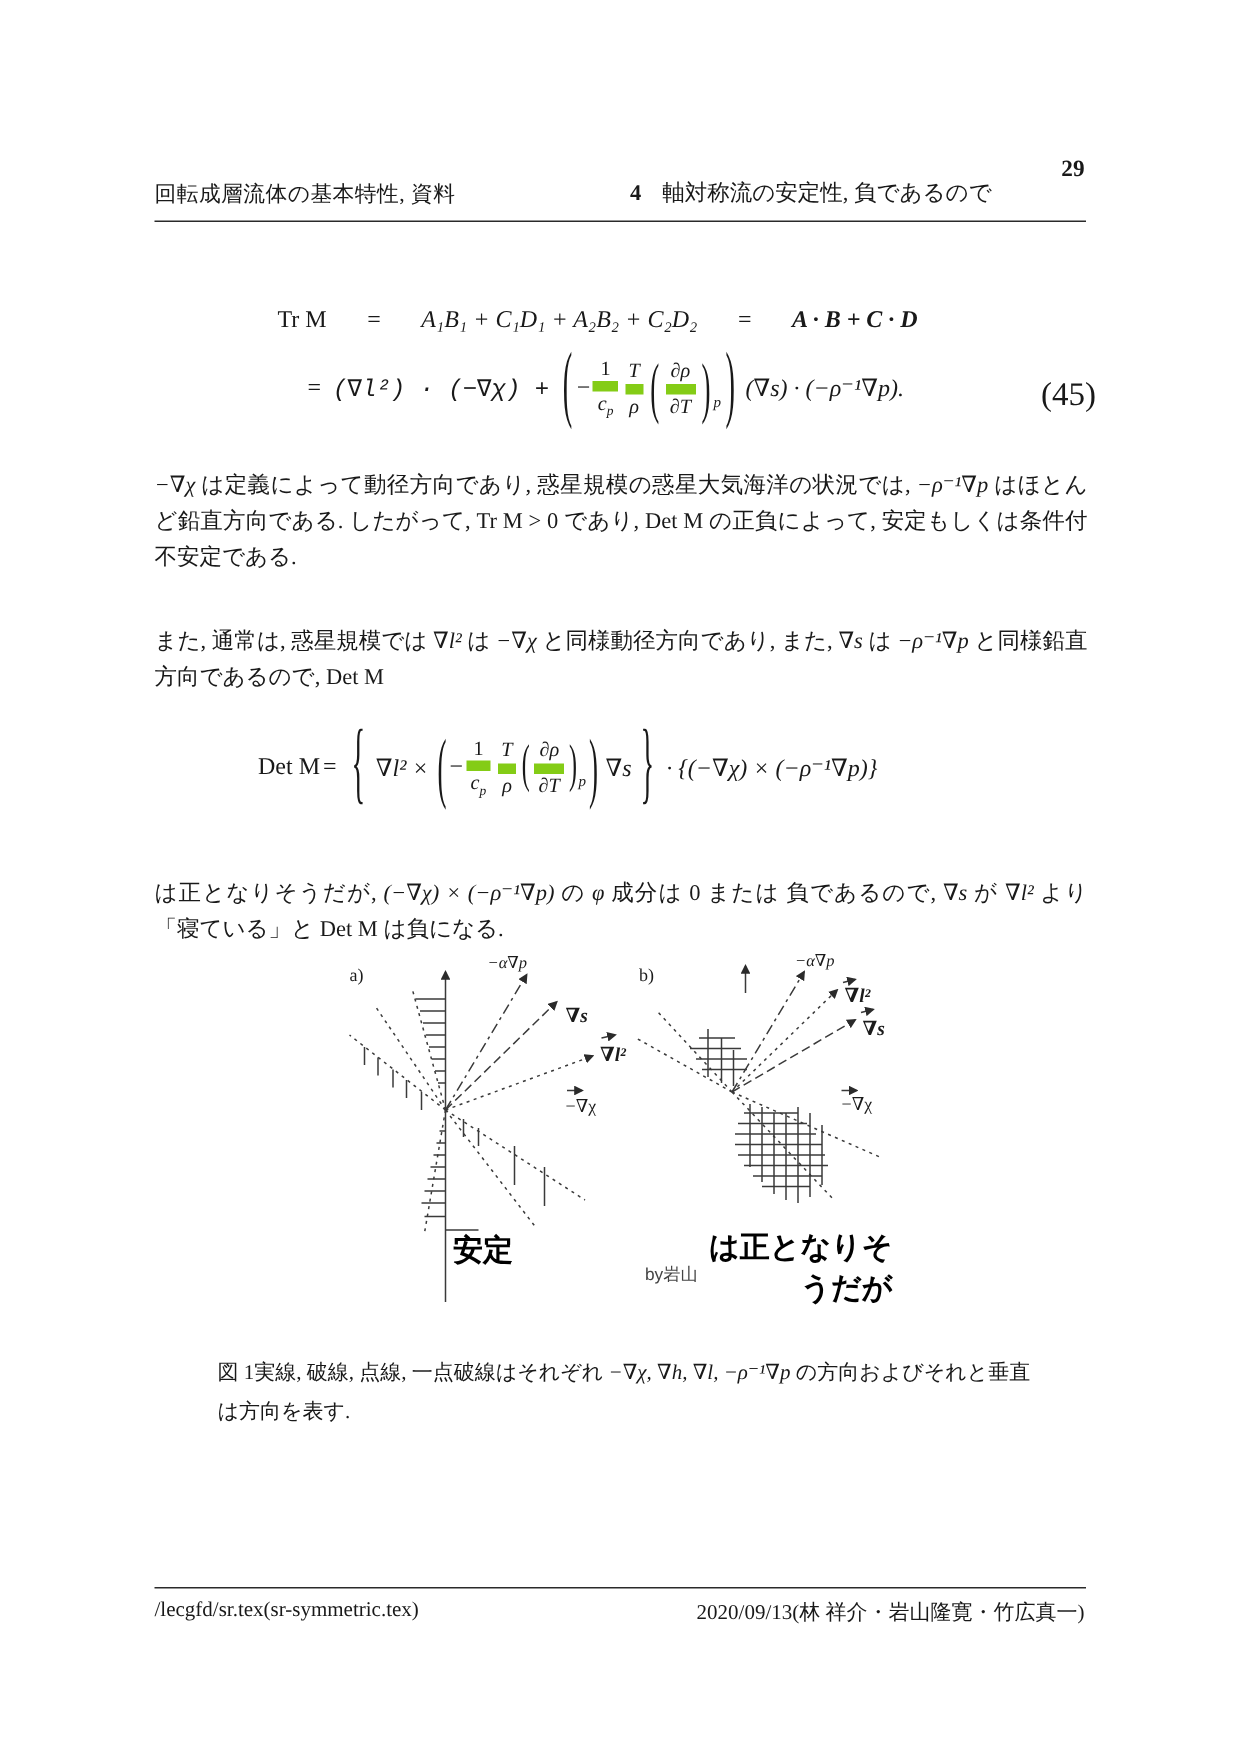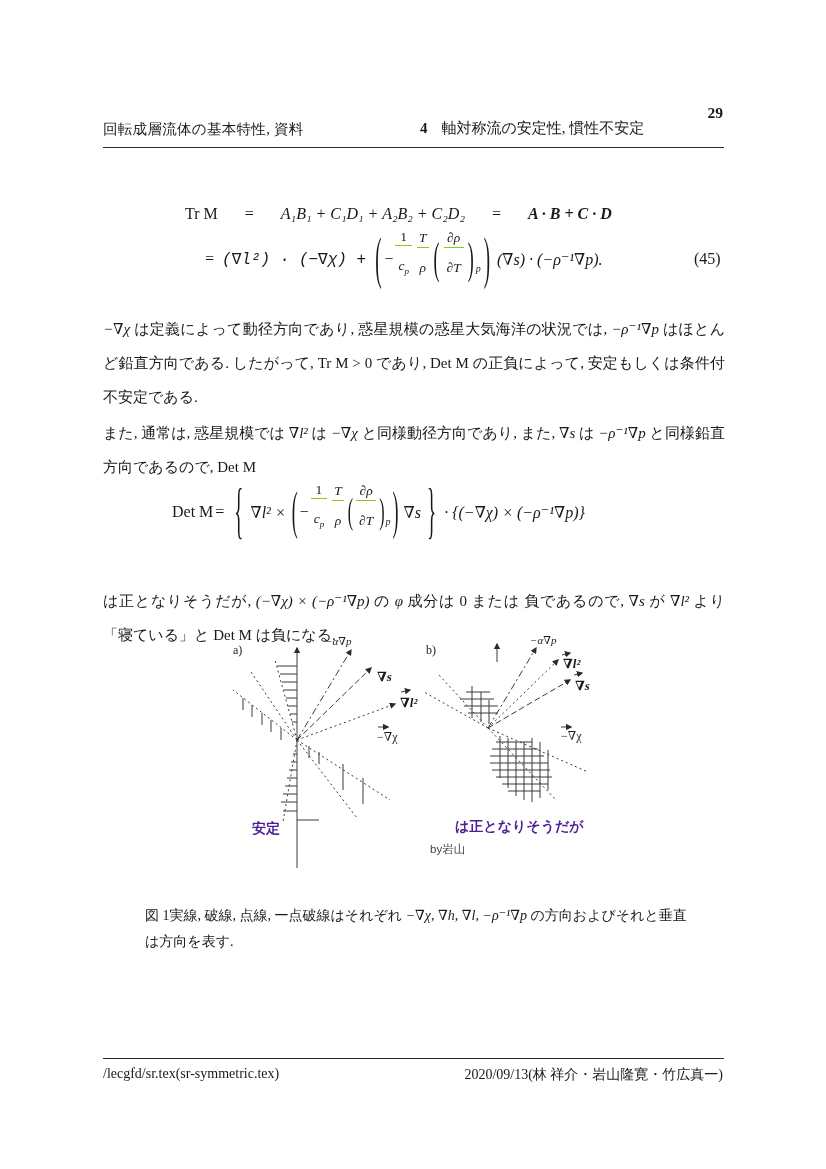--- a/index.html
+++ b/index.html
@@ -16,47 +16,47 @@
   .hdr-num{font-weight:bold;margin-right:14px;}
   .hdr-page{right:103px;top:104px;font-size:15.5px;font-weight:bold;}
   
   .mi{font-style:italic;}
   .mbi{font-style:italic;font-weight:bold;}
   .eqrow{display:flex;align-items:center;white-space:nowrap;font-size:16px;}
   .baserow{display:flex;align-items:baseline;white-space:nowrap;font-size:16px;}
   .eqs{margin:0 7px;}
   .frac{display:inline-flex;flex-direction:column;align-items:center;font-size:13.5px;line-height:1.2;margin:0 2px;}
   .frac .num{padding:0 3px;}
-  .frac .den{border-top:1px solid #84cc16;padding:12px 3px;}
+  .frac .den{border-top:7px solid #84cc16;padding:0 3px;}
   .bigp{display:inline-block;transform:scaleY(3.0);font-size:19px;font-weight:200;margin:0 3px;}
   .medp{display:inline-block;transform:scaleY(2.5);font-size:18px;font-weight:200;margin:0 2px;}
   .smlp{display:inline-block;transform:scaleY(1.8);font-size:16px;font-weight:200;margin:0 1px;}
   .psub{font-size:10px;position:relative;top:9px;font-style:italic;}
-  .eqnum{position:absolute;font-size:16px;text-align:center;}
-  
-  .para{position:absolute;left:103px;width:622px;font-size:15px;line-height:34px;text-align:justify;margin:0;}
-  
-  .figlabel{position:absolute;font-family:"Liberation Sans","DejaVu Sans",sans-serif;font-weight:600;font-size:14px;text-align:left;color:#4c1d95;}
+  .eqnum{position:absolute;font-size:22px;text-align:center;}
+  
+  .para{position:absolute;left:103px;width:622px;font-size:15px;line-height:24px;text-align:justify;margin:0;}
+  
+  .figlabel{position:absolute;font-family:"Liberation Sans","DejaVu Sans",sans-serif;font-weight:600;font-size:20px;text-align:right;color:#000000;}
   .figcredit{position:absolute;font-family:"Liberation Sans","DejaVu Sans",sans-serif;font-size:11.5px;color:#444;}
   .figcap{position:absolute;left:145px;top:903px;width:556px;font-size:14px;line-height:26px;margin:0;}
   .figcap .tag{}
   svg text{font-family:"Liberation Serif","DejaVu Serif",serif;fill:#1b1b1b;}
   svg .veclab{font-size:13px;font-weight:bold;font-style:italic;}
   svg .veclab2{font-size:11px;font-style:italic;}
   svg .plab{font-size:12px;}
   
   .ftr-left{left:103px;top:1066px;font-size:14px;}
   .ftr-right{right:103px;top:1066px;font-size:14px;}
 </style>
 </head>
 <body>
 
 <div class="abs hdr-left">回転成層流体の基本特性, 資料</div>
 <div class="abs hdr-mid">
-  <span class="hdr-num">4</span><span>軸対称流の安定性, 慣性不安定</span>
+  <span class="hdr-num">4</span><span>軸対称流の安定性, 負であるので</span>
 </div>
 <div class="abs hdr-page">29</div>
 <div class="rule" style="top:147px;"></div>
 
 <div class="abs baserow" style="left:185px;top:205px;gap:20px;">
   <span>Tr M</span>
     <span class="eqs">=</span>
     <span class="mi">A₁B₁ + C₁D₁ + A₂B₂ + C₂D₂</span>
     <span class="eqs">=</span>
     <span class="mbi">A · B + C · D</span>

